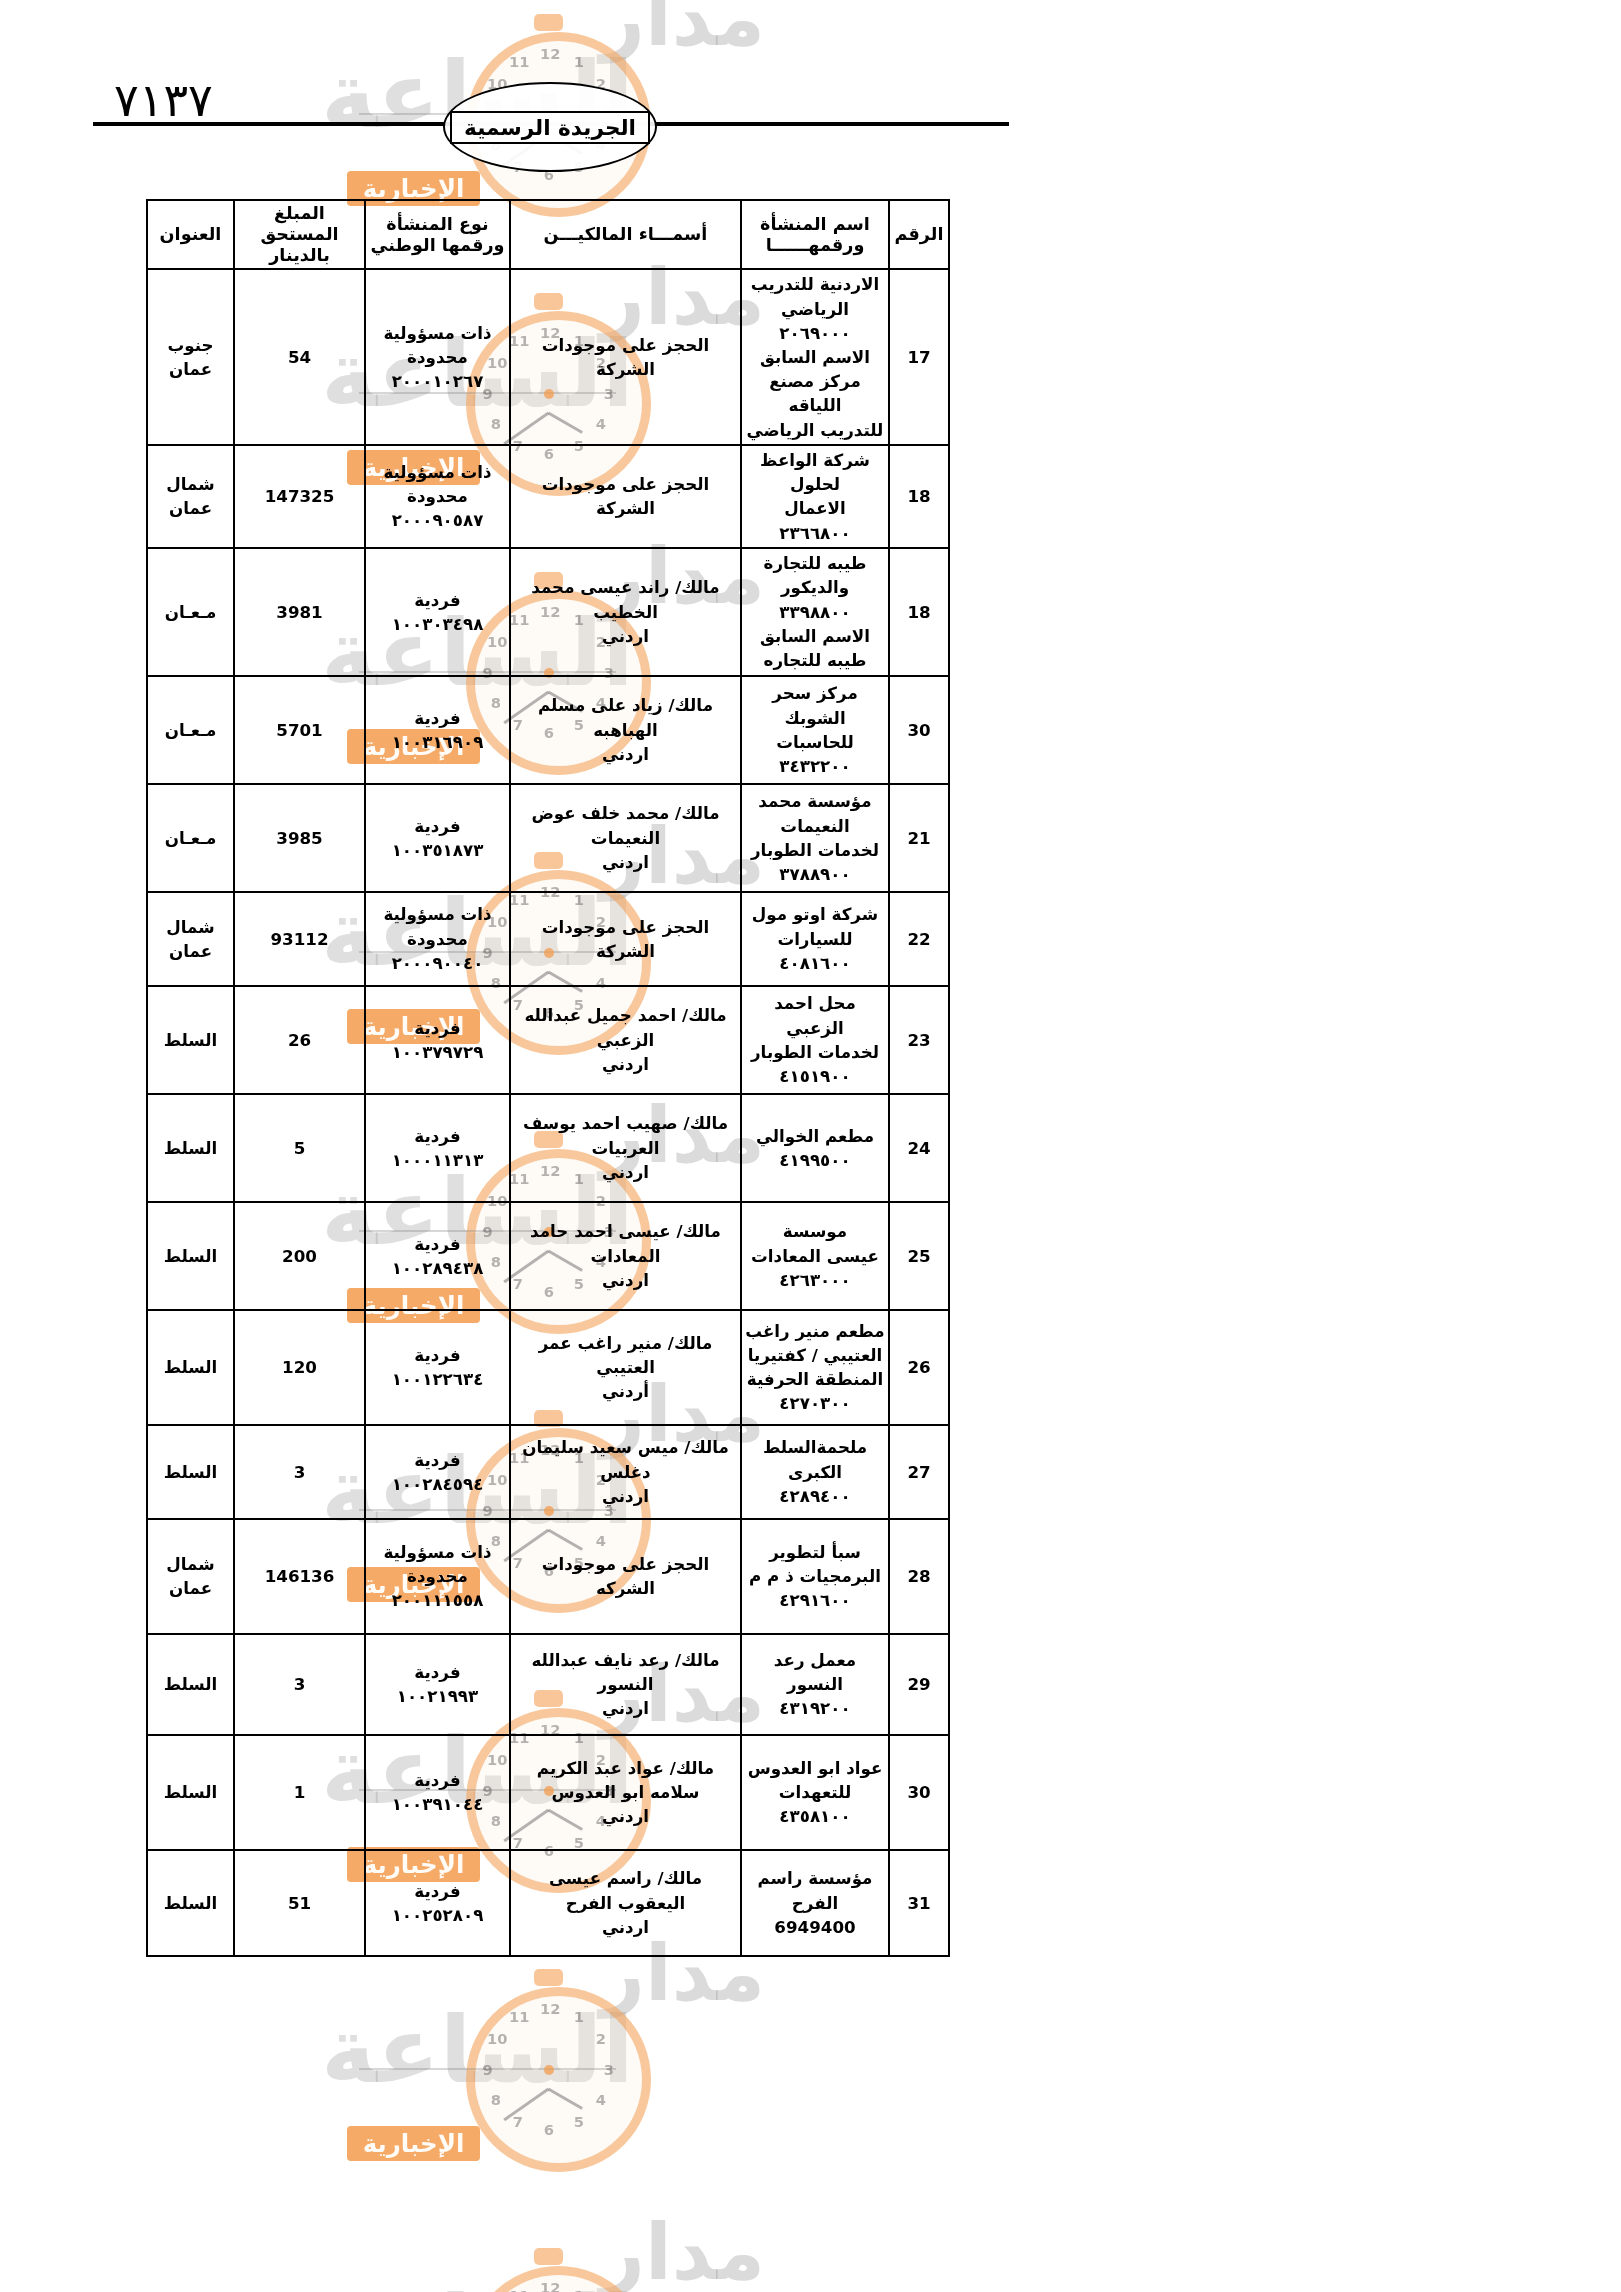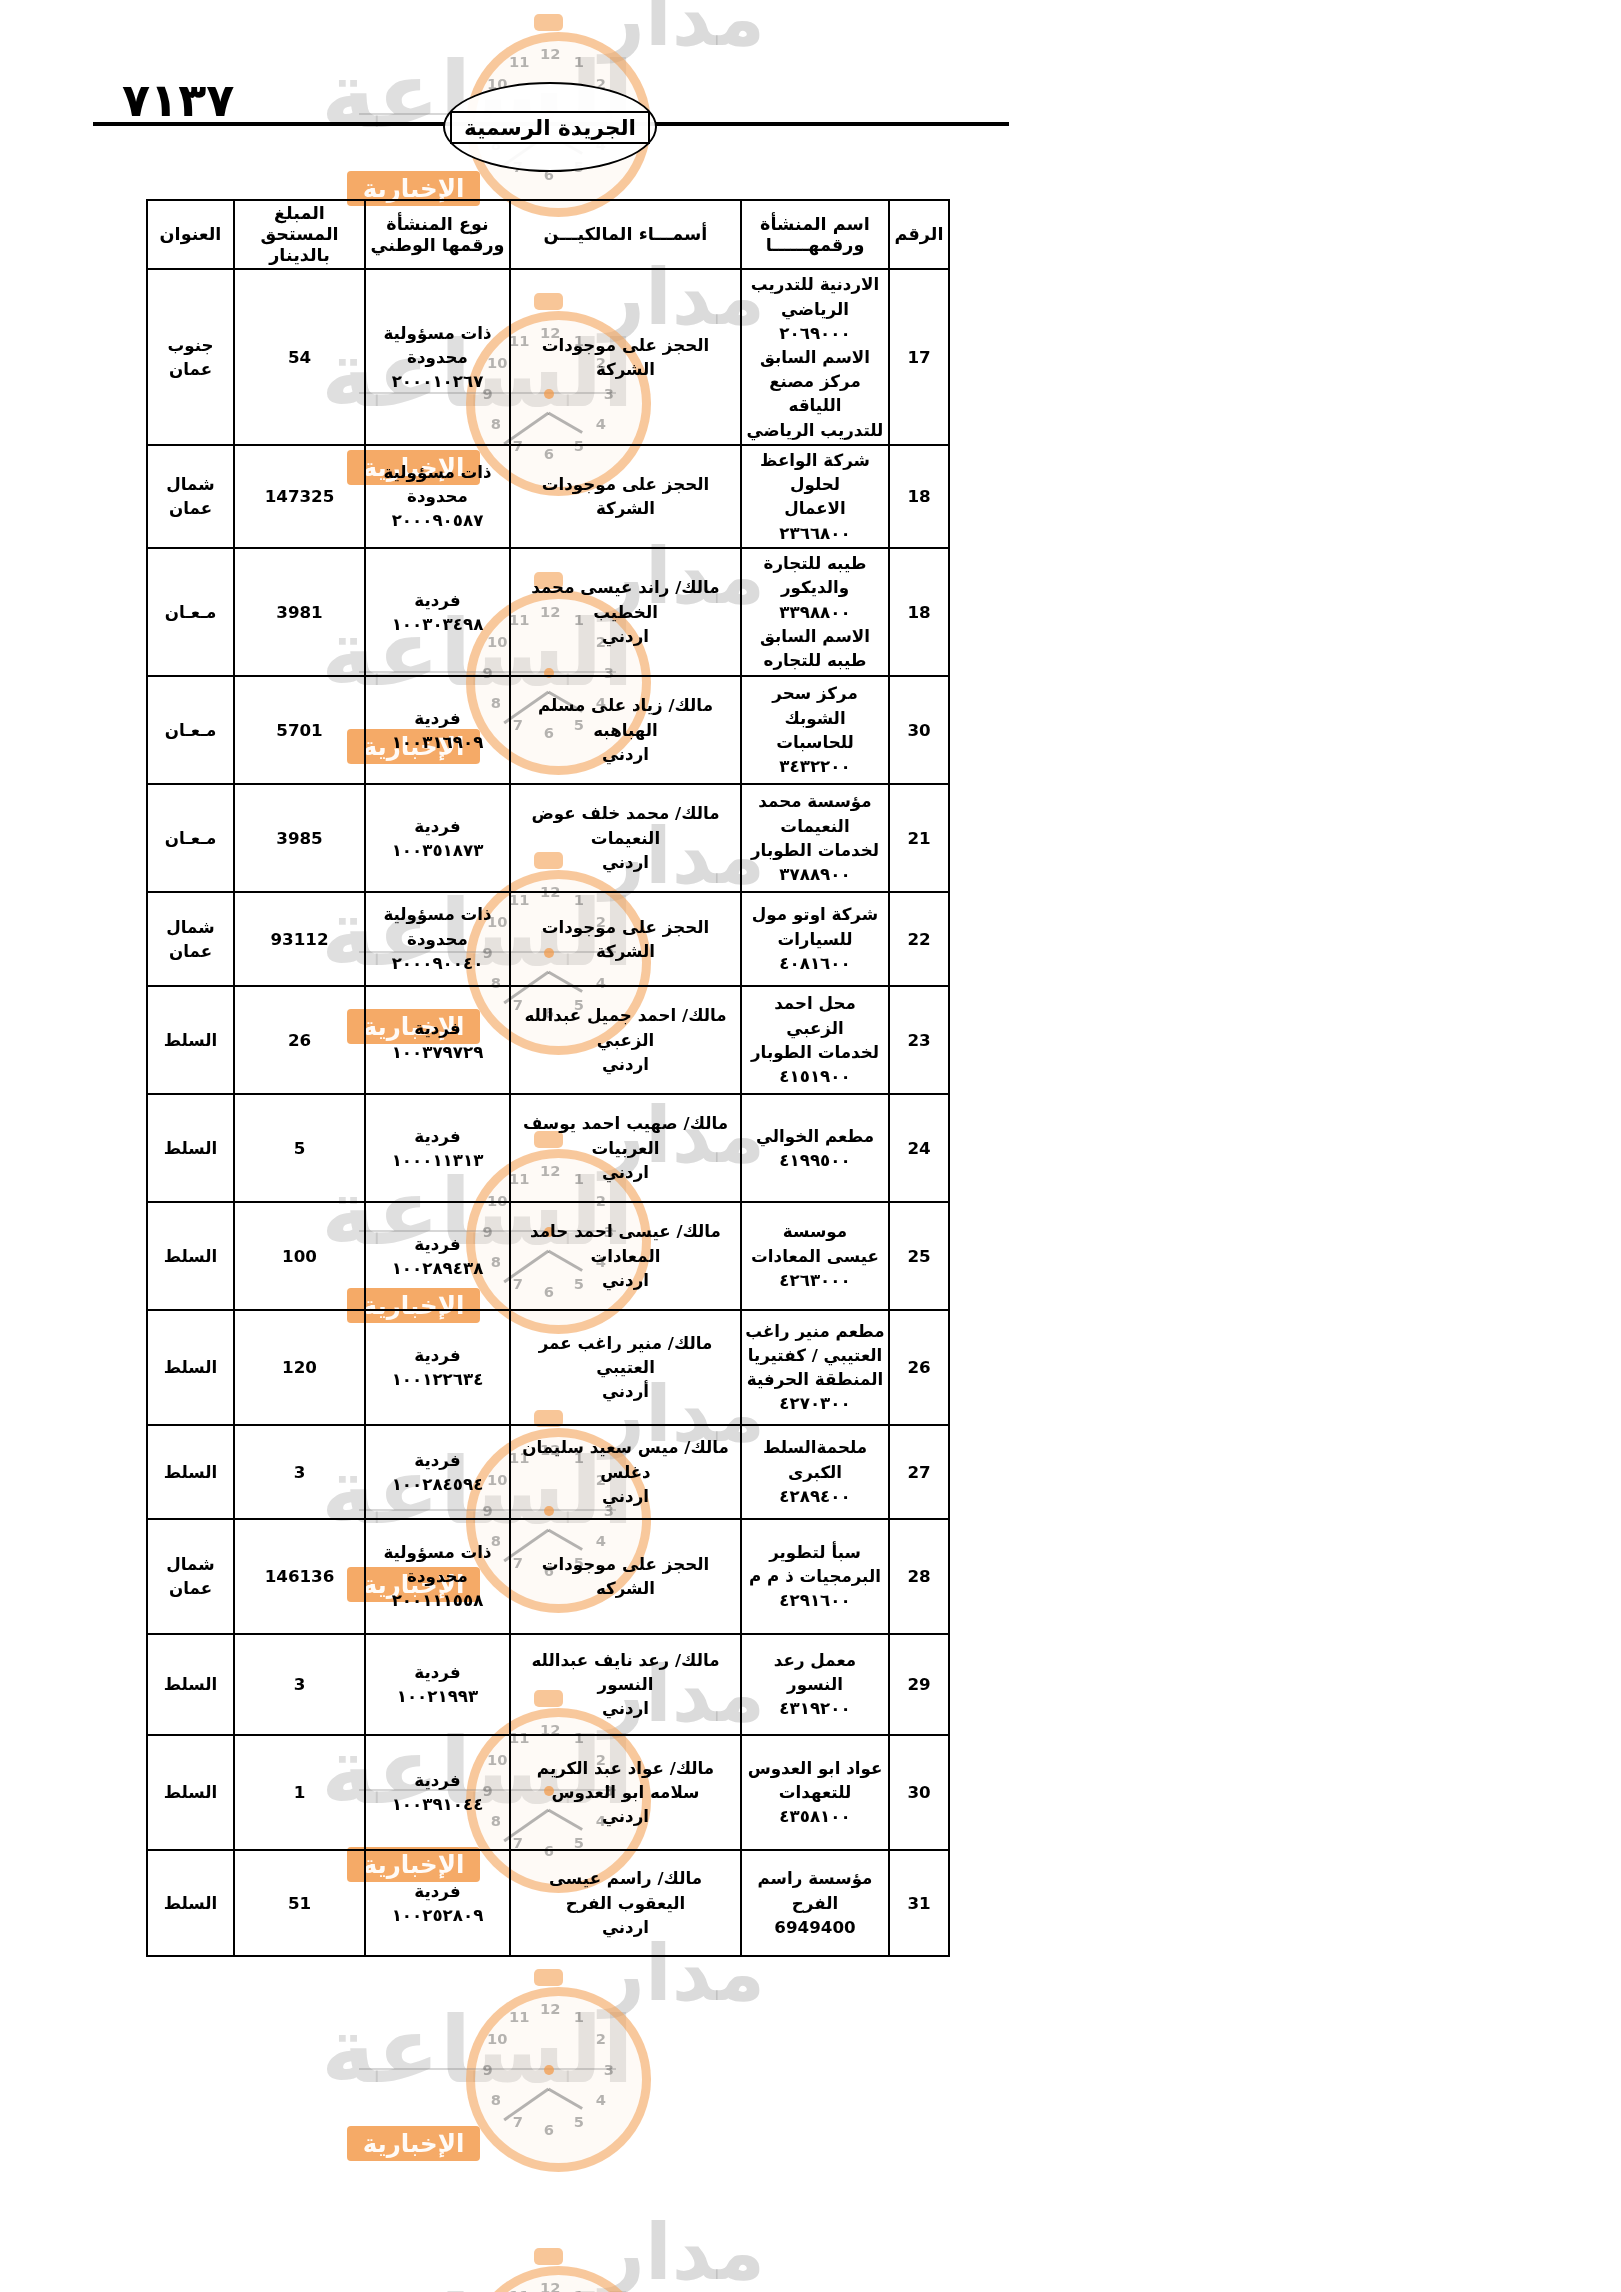--- a/index.html
+++ b/index.html
@@ -24,21 +24,21 @@
             background:rgba(253,236,218,0.25);}
   .wm-knob{position:absolute;left:59px;top:-27.4px;width:29px;height:17.6px;background:rgba(243,152,68,0.55);border-radius:4.9px;}
   .wm-num{position:absolute;font-size:14.7px;font-weight:bold;color:rgba(60,60,60,0.38);width:17.6px;text-align:center;}
   .wm-dot{position:absolute;left:69px;top:69px;width:9.8px;height:9.8px;background:rgba(243,152,68,0.7);border-radius:50%;}
   .wm-hand{position:absolute;left:72px;width:2.9px;background:rgba(90,90,90,0.45);transform-origin:bottom center;}
   .wm-hand.h1{bottom:74px;height:54px;transform:rotate(235deg);}
   .wm-hand.h2{bottom:74px;height:39px;transform:rotate(120deg);}
   .wm-line{position:absolute;left:-116px;top:72px;width:257px;height:2px;background:rgba(110,110,110,0.28);}
 
   
-  .page-number{position:absolute;left:122px;top:73px;font-size:46px;font-weight:bold;letter-spacing:2.9px;z-index:2;}
+  .page-number{position:absolute;left:114px;top:73px;font-size:46px;font-weight:normal;letter-spacing:2.9px;z-index:2;}
   .header-rule{position:absolute;left:93px;top:122px;width:916px;height:0;border-top:4.9px solid #000;z-index:2;}
   .badge{position:absolute;left:443px;top:82px;width:210px;height:86px;border:2.9px solid #000;border-radius:50%;
          background:rgba(255,255,255,0.92);display:flex;align-items:center;justify-content:center;z-index:3;}
   .badge-inner{border:2px solid #000;padding:2px 11.8px;font-size:21.6px;font-weight:bold;white-space:nowrap;background:rgba(255,255,255,0.85);}
 
   
   .main-table{
     position:absolute;left:146px;top:199px;width:803px;z-index:2;
     border-collapse:collapse;table-layout:fixed;background:transparent;
   }
@@ -390,21 +390,21 @@
         </tr>
         <tr style="height: 108px;">
           <td>25</td>
           <td>موسسة
 عيسى المعادات
 ٤٢٦٣٠٠٠</td>
           <td>مالك/ عيسى احمد حامد المعادات
 اردني</td>
           <td>فردية
 ١٠٠٢٨٩٤٣٨</td>
-          <td>100</td>
+          <td>200</td>
           <td>السلط</td>
         </tr>
         <tr style="height: 115px;">
           <td>26</td>
           <td>مطعم منير راغب
 العتيبي / كفتيريا
 المنطقة الحرفية
 ٤٢٧٠٣٠٠</td>
           <td>مالك/ منير راغب عمر العتيبي
 أردني</td>

